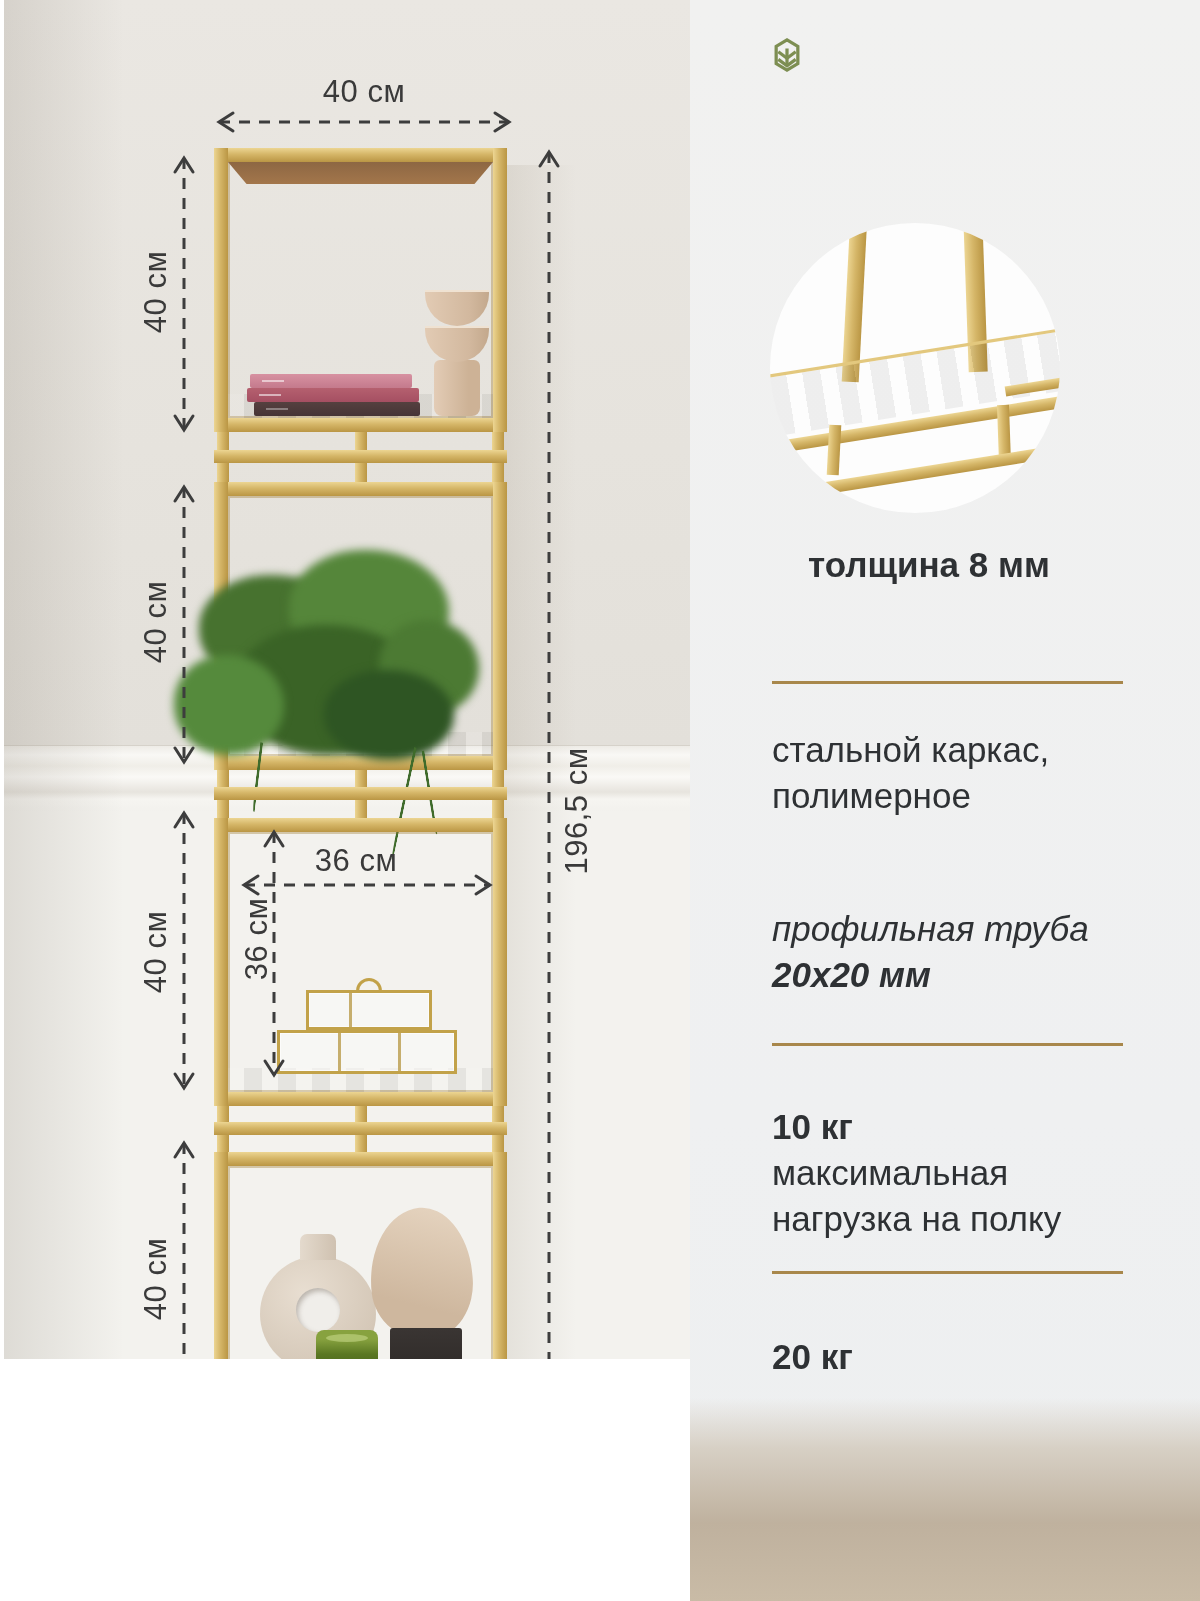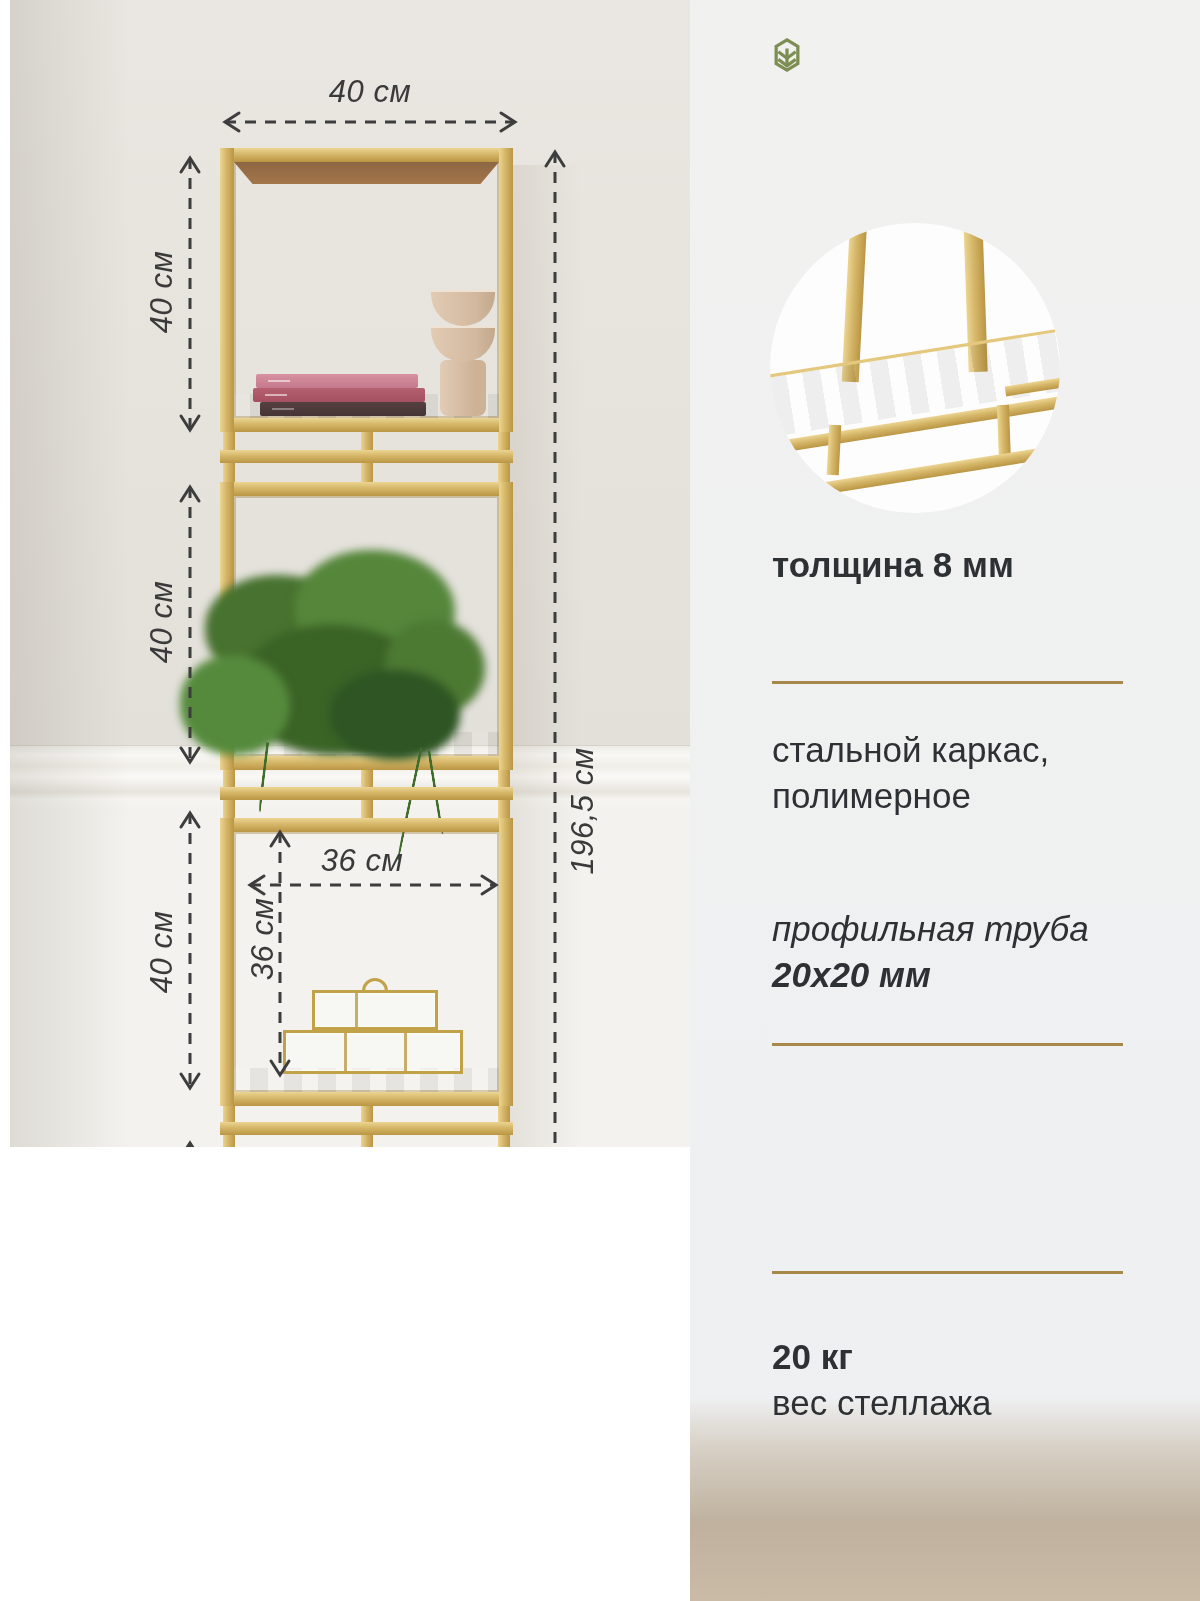--- a/index.html
+++ b/index.html
@@ -1,21 +1,21 @@
 <!DOCTYPE html>
 <html><head>
 <meta charset="utf-8">
 <style>
   html,body{margin:0;padding:0;background:#fff;}
   .page{position:relative;width:1200px;height:1601px;overflow:hidden;
         font-family:"Liberation Sans", sans-serif;}
   .page *{position:absolute;box-sizing:border-box;}
 
   
-  .scene{left:10px;top:0;width:690px;height:1147px;overflow:hidden;font-style:italic;}
+  .scene{left:4px;top:0;width:690px;height:1359px;overflow:hidden;}
   .wall{left:0;top:0;width:690px;height:747px;
         background:linear-gradient(180deg,#eae7e2 0%,#e6e3dd 60%,#e3e0da 100%);}
   .wall-vignette{left:0;top:0;width:120px;height:1601px;
         background:linear-gradient(90deg,rgba(110,100,85,.16),rgba(110,100,85,0));}
   .molding{left:0;top:745px;width:690px;height:66px;border-top:1px solid #d6d2ca;
         background:linear-gradient(180deg,#eeece7 0,#f9f8f5 9px,#f0eee8 20px,#faf9f6 31px,#e7e4de 46px,#f6f5f1 53px,#f2f1ed 66px);}
   .wainscot{left:0;top:811px;width:690px;height:619px;background:#f3f2ee;}
   .baseboard{left:0;top:1396px;width:690px;height:34px;background:#f8f7f4;border-top:1px solid #dedad2;
         box-shadow:0 3px 4px rgba(90,75,55,.25);}
   .floor{left:0;top:1430px;width:690px;height:171px;background-color:#b3947a;
@@ -265,35 +265,39 @@
     <div class="gv" style="left:196px;top:-6px;width:19px;height:155px;transform:rotate(-2deg);"></div>
     <div class="wood grain" style="left:-15px;top:128px;width:330px;height:62px;transform:rotate(-9deg);border-top:3px solid #e3c87e;"></div>
     <div class="gh" style="left:-20px;top:196px;width:335px;height:12px;transform:rotate(-9deg);"></div>
     <div class="gv" style="left:58px;top:202px;width:12px;height:50px;transform:rotate(3deg);"></div>
     <div class="gv" style="left:228px;top:182px;width:12px;height:58px;transform:rotate(-2deg);"></div>
     <div class="gh" style="left:-12px;top:244px;width:325px;height:12px;transform:rotate(-9deg);"></div>
     <div class="gh" style="left:235px;top:158px;width:70px;height:10px;transform:rotate(-9deg);"></div>
   </div>
 
   <div class="spec" style="top:542px;">
-    <div style="position:static;" class="bold">толщина 8 мм</div>
+    <div style="position:static;margin-left:36px;" class="bold">толщина 8 мм</div>
   </div>
   <div class="divider" style="top:681px;"></div>
 
   <div class="spec" style="top:727px;">
     <div style="position:static;">стальной каркас,</div>
     <div style="position:static;">полимерное</div>
   </div>
 
   <div class="spec" style="top:906px;font-style:italic;">
     <div style="position:static;">профильная труба</div>
     <div style="position:static;" class="bold">20x20 мм</div>
   </div>
   <div class="divider" style="top:1043px;"></div>
 
+  <div class="spec" style="top:1104px;">
+    <div style="position:static;" class="bold">10 кг</div>
+    <div style="position:static;">максимальная</div>
+    <div style="position:static;">нагрузка на полку</div>
+  </div>
   <div class="divider" style="top:1271px;"></div>
 
   <div class="spec" style="top:1334px;">
     <div style="position:static;" class="bold">20 кг</div>
-    <div style="position:static;">вес стеллажа</div>
   </div>
 
 </div>
 
 </body></html>

